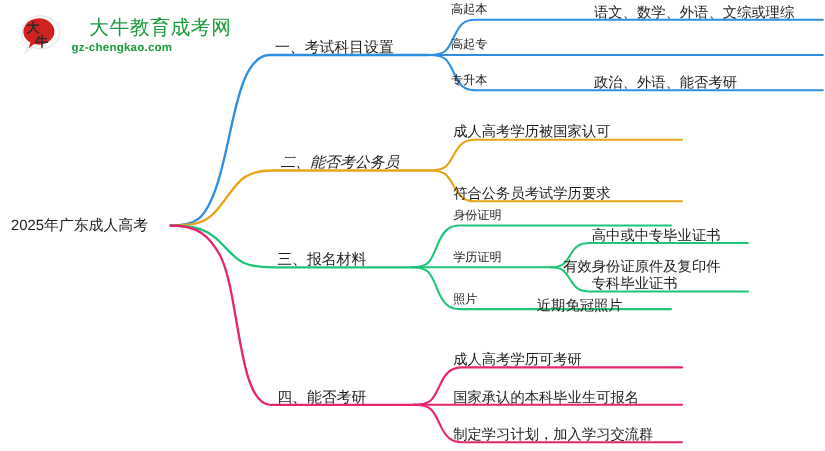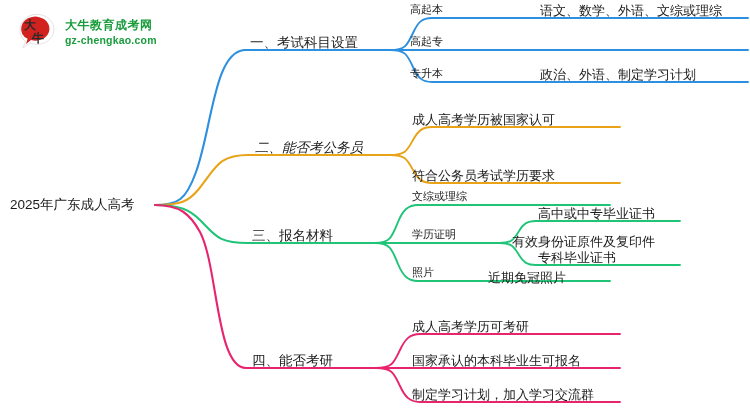--- a/index.html
+++ b/index.html
@@ -10,21 +10,21 @@
     font-family:"Liberation Sans","DejaVu Sans",sans-serif;
     overflow:hidden;
     position:relative;
   }
   #stage{position:absolute;left:0;top:0;width:750px;height:410px;}
 
   
   .logo-wrap{position:absolute;left:18px;top:12px;display:flex;align-items:center;gap:7px;}
   .logo-badge{position:relative;width:40px;height:40px;flex:0 0 40px;}
   .logo-text{display:flex;flex-direction:column;line-height:1;}
-  .logo-cn{font-size:12px;font-weight:bold;color:#1a9c3c;letter-spacing:.5px;white-space:nowrap;}
+  .logo-cn{font-size:18px;font-weight:normal;color:#1a9c3c;letter-spacing:.5px;white-space:nowrap;margin-left:16px;}
   .logo-en{font-size:10.5px;font-weight:bold;color:#1a9c3c;letter-spacing:.2px;margin-top:4px;white-space:nowrap;}
 
   
   svg.map{position:absolute;left:0;top:0;width:750px;height:410px;}
   svg.map path{fill:none;stroke-linecap:round;stroke-linejoin:round;}
 
   
   .node{
     position:absolute;
     font-size:13px;
@@ -93,28 +93,28 @@
     </g>
   </svg>
 
   <div class="node root" style="left:10px;top:198px;">2025年广东成人高考</div>
 
   <div class="node lvl1" style="left:250px;top:36px;">一、考试科目设置</div>
   <div class="node lvl2" style="left:410px;top:4px;">高起本</div>
   <div class="node leaf" style="left:540px;top:4px;">语文、数学、外语、文综或理综</div>
   <div class="node lvl2" style="left:410px;top:36px;">高起专</div>
   <div class="node lvl2" style="left:410px;top:68px;">专升本</div>
-  <div class="node leaf" style="left:540px;top:68px;">政治、外语、制定学习计划</div>
+  <div class="node leaf" style="left:540px;top:68px;">政治、外语、能否考研</div>
 
   <div class="node lvl1" style="left:255px;top:141px;font-style:italic;">二、能否考公务员</div>
   <div class="node leaf" style="left:412px;top:113px;">成人高考学历被国家认可</div>
   <div class="node leaf" style="left:412px;top:169px;">符合公务员考试学历要求</div>
 
   <div class="node lvl1" style="left:252px;top:229px;">三、报名材料</div>
-  <div class="node lvl2" style="left:412px;top:191px;">文综或理综</div>
+  <div class="node lvl2" style="left:412px;top:191px;">身份证明</div>
   <div class="node leaf" style="left:512px;top:191px;margin-top:44px;">有效身份证原件及复印件</div>
   <div class="node lvl2" style="left:412px;top:229px;">学历证明</div>
   <div class="node leaf" style="left:538px;top:207px;">高中或中专毕业证书</div>
   <div class="node leaf" style="left:538px;top:251px;">专科毕业证书</div>
   <div class="node lvl2" style="left:412px;top:267px;">照片</div>
   <div class="node leaf" style="left:488px;top:271px;">近期免冠照片</div>
 
   <div class="node lvl1" style="left:252px;top:354px;">四、能否考研</div>
   <div class="node leaf" style="left:412px;top:354px;">国家承认的本科毕业生可报名</div>
   <div class="node leaf" style="left:412px;top:320px;">成人高考学历可考研</div>

